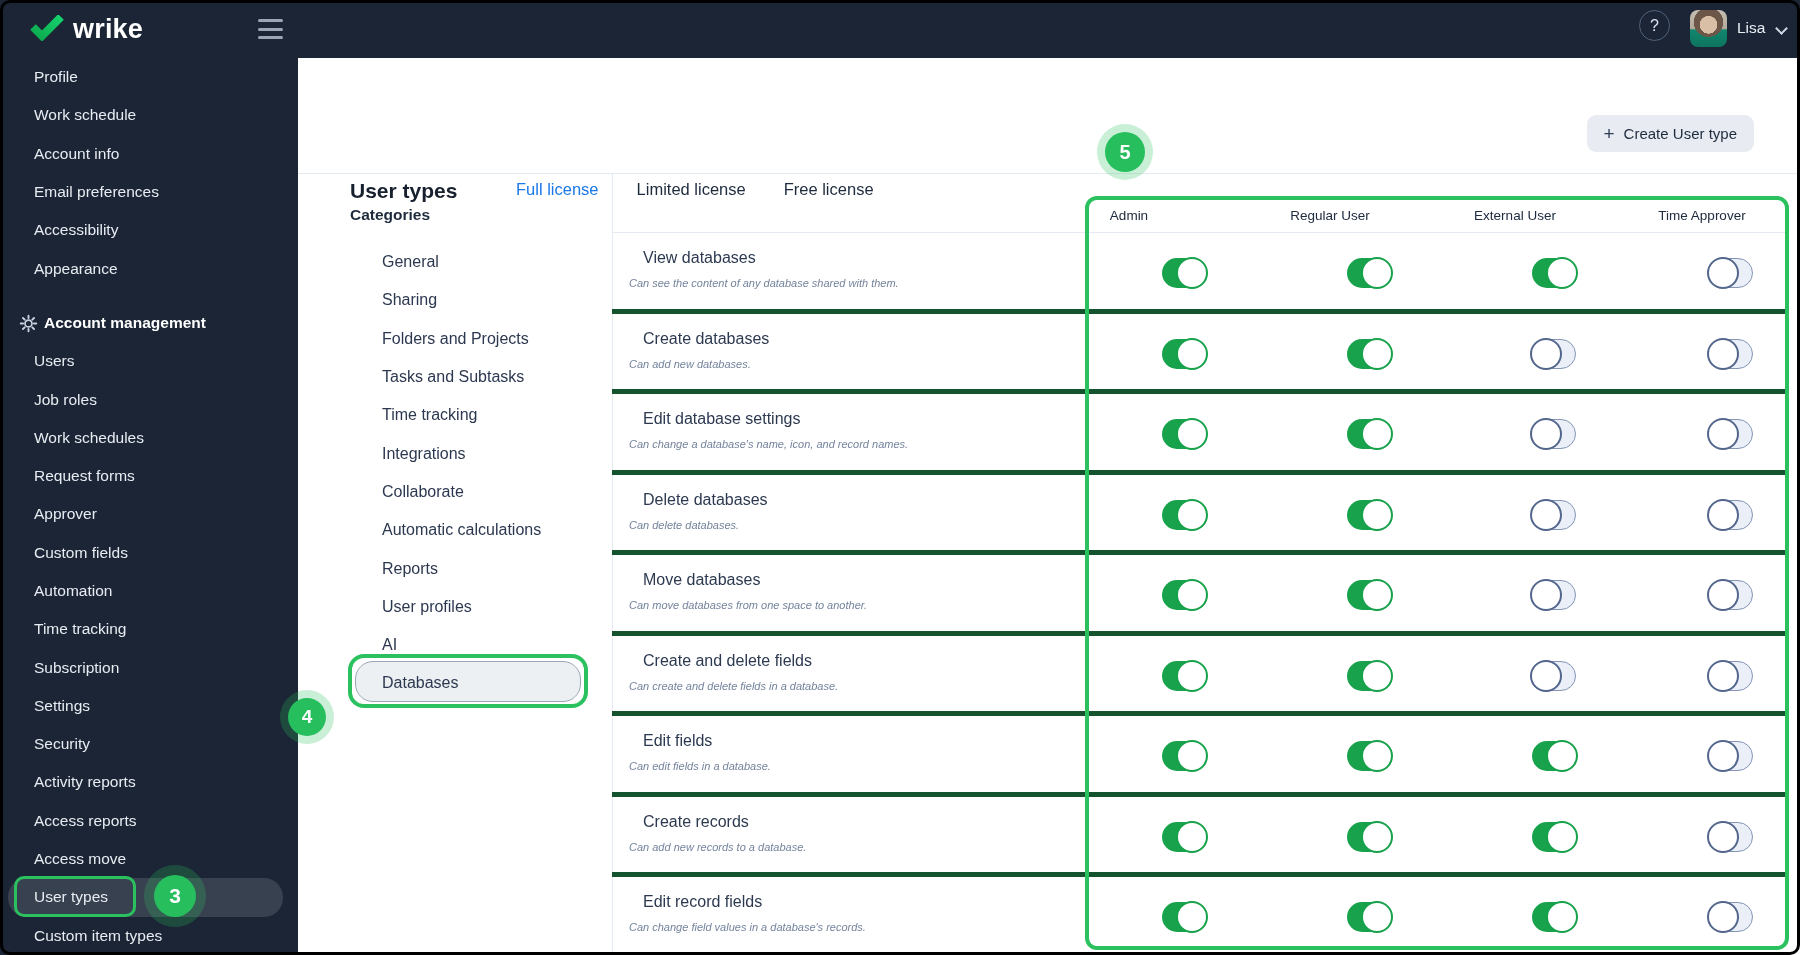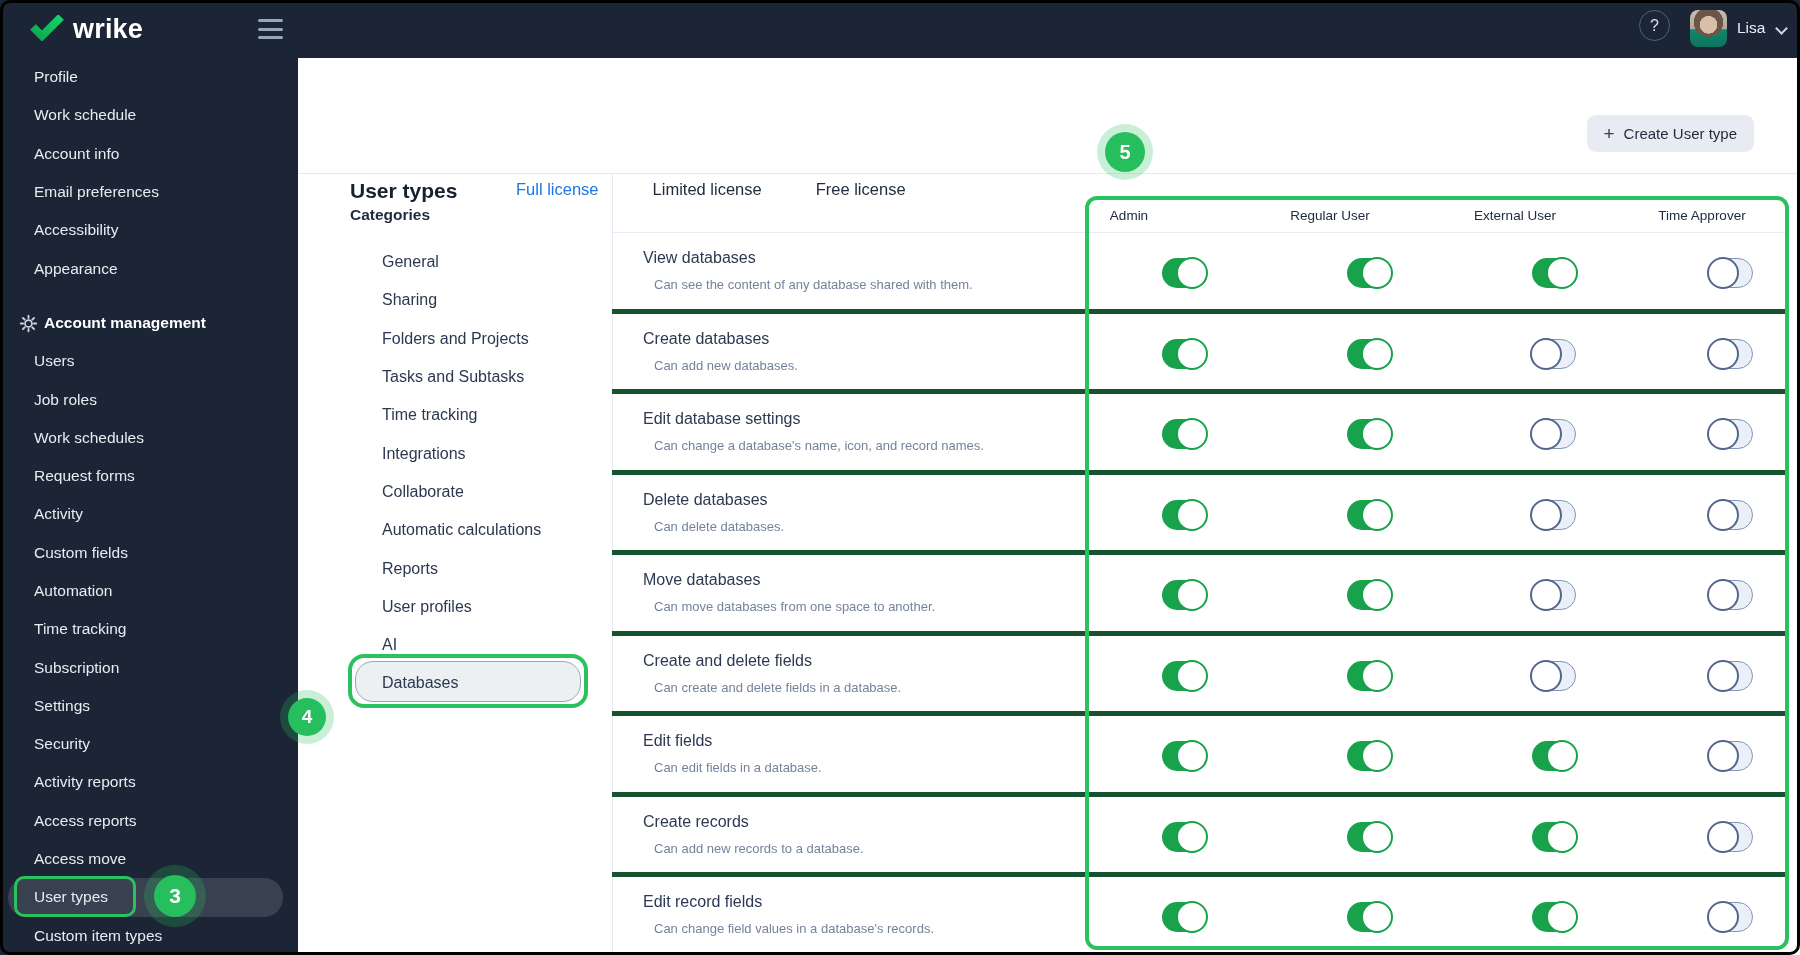--- a/index.html
+++ b/index.html
@@ -41,21 +41,21 @@
   .ann-box-user-types { position:absolute; left:6px; top:-2px; width:122px; height:41px;
                         border:3px solid #2BC15F; border-radius:10px; pointer-events:none; }
 
   
   .badge-halo { position:absolute; border-radius:50%; background:rgba(43,193,95,.25); pointer-events:none; }
   .badge-dot { position:absolute; border-radius:50%; background:#27BE5D; color:#fff; font-weight:bold;
                display:flex; align-items:center; justify-content:center; pointer-events:none; }
 
   
   .main { position:absolute; left:298px; top:58px; width:1502px; height:897px; background:#fff; }
-  .tabs { position:absolute; left:218px; top:66px; display:flex; gap:54px; margin-top:-2px; }
+  .tabs { position:absolute; left:218px; top:66px; display:flex; gap:38px; margin-top:-2px; }
   .tab { font-size:16.5px; color:#1e2b3d; cursor:pointer; white-space:nowrap; }
   .tab.active { color:#1A78E8; }
   .create-btn { position:absolute; right:46px; top:57px; height:37px; padding:0 17px; background:#e8ecf2;
                 border:none; border-radius:9px; font-size:15px; color:#1e2b3d; cursor:pointer;
                 display:flex; align-items:center; gap:9px; font-family:"Liberation Sans",sans-serif; }
   .create-btn .plus { font-size:19px; color:#33405a; }
   .hdiv { position:absolute; left:0; right:0; top:115px; height:1px; background:#e4eaf1; }
   .vdiv { position:absolute; left:314px; top:115px; bottom:0; width:1px; background:#e4eaf1; }
 
   
@@ -67,21 +67,21 @@
               background:#edf0f2; border:1px solid #9aa6b4; border-radius:18px; z-index:0; }
   .cat-item span { position:relative; z-index:1; }
   .ann-box-databases { position:absolute; left:-34px; top:-10px; width:240px; height:54px;
               border:4px solid #2BC15F; border-radius:16px; pointer-events:none; z-index:2; }
 
   
   .col-head { position:absolute; top:150px; transform:translateX(-50%); font-size:13.5px; color:#202c40; }
   .rows { position:absolute; left:314px; top:174px; width:1177px; border-top:1px solid #e6ebf3; }
   .perm-row { position:relative; height:80.5px; border-bottom:5px solid #14532d; }
   .perm-title { position:absolute; left:31px; top:16px; font-size:16px; color:#2c3950; }
-  .perm-desc { position:absolute; left:42px; top:44px; font-size:13px; color:#74839c; }
+  .perm-desc { position:absolute; left:17px; top:44px; font-size:11px; color:#74839c;font-style:italic; }
 
   .toggle { position:absolute; top:25px; width:44px; height:30px; border-radius:15px; cursor:pointer; }
   .toggle.on { background:#17A24B; }
   .toggle.on .knob { position:absolute; right:-2px; top:-1px; width:32px; height:32px; border-radius:50%;
                      background:#fff; border:2px solid #17A24B; }
   .toggle.off { background:#EAEFF8; border:1px solid #8495B5; }
   .toggle.off .knob { position:absolute; left:-3px; top:-2px; width:32px; height:32px; border-radius:50%;
                       background:#fff; border:2px solid #53668C; }
 
   .ann-box-table { position:absolute; left:787px; top:138px; width:704px; height:754px;
@@ -159,21 +159,21 @@
       <div class="side-item">
         <span>Job roles</span>
       </div>
       <div class="side-item">
         <span>Work schedules</span>
       </div>
       <div class="side-item">
         <span>Request forms</span>
       </div>
       <div class="side-item">
-        <span>Activity</span>
+        <span>Approver</span>
       </div>
       <div class="side-item">
         <span>Custom fields</span>
       </div>
       <div class="side-item">
         <span>Automation</span>
       </div>
       <div class="side-item">
         <span>Time tracking</span>
       </div>

